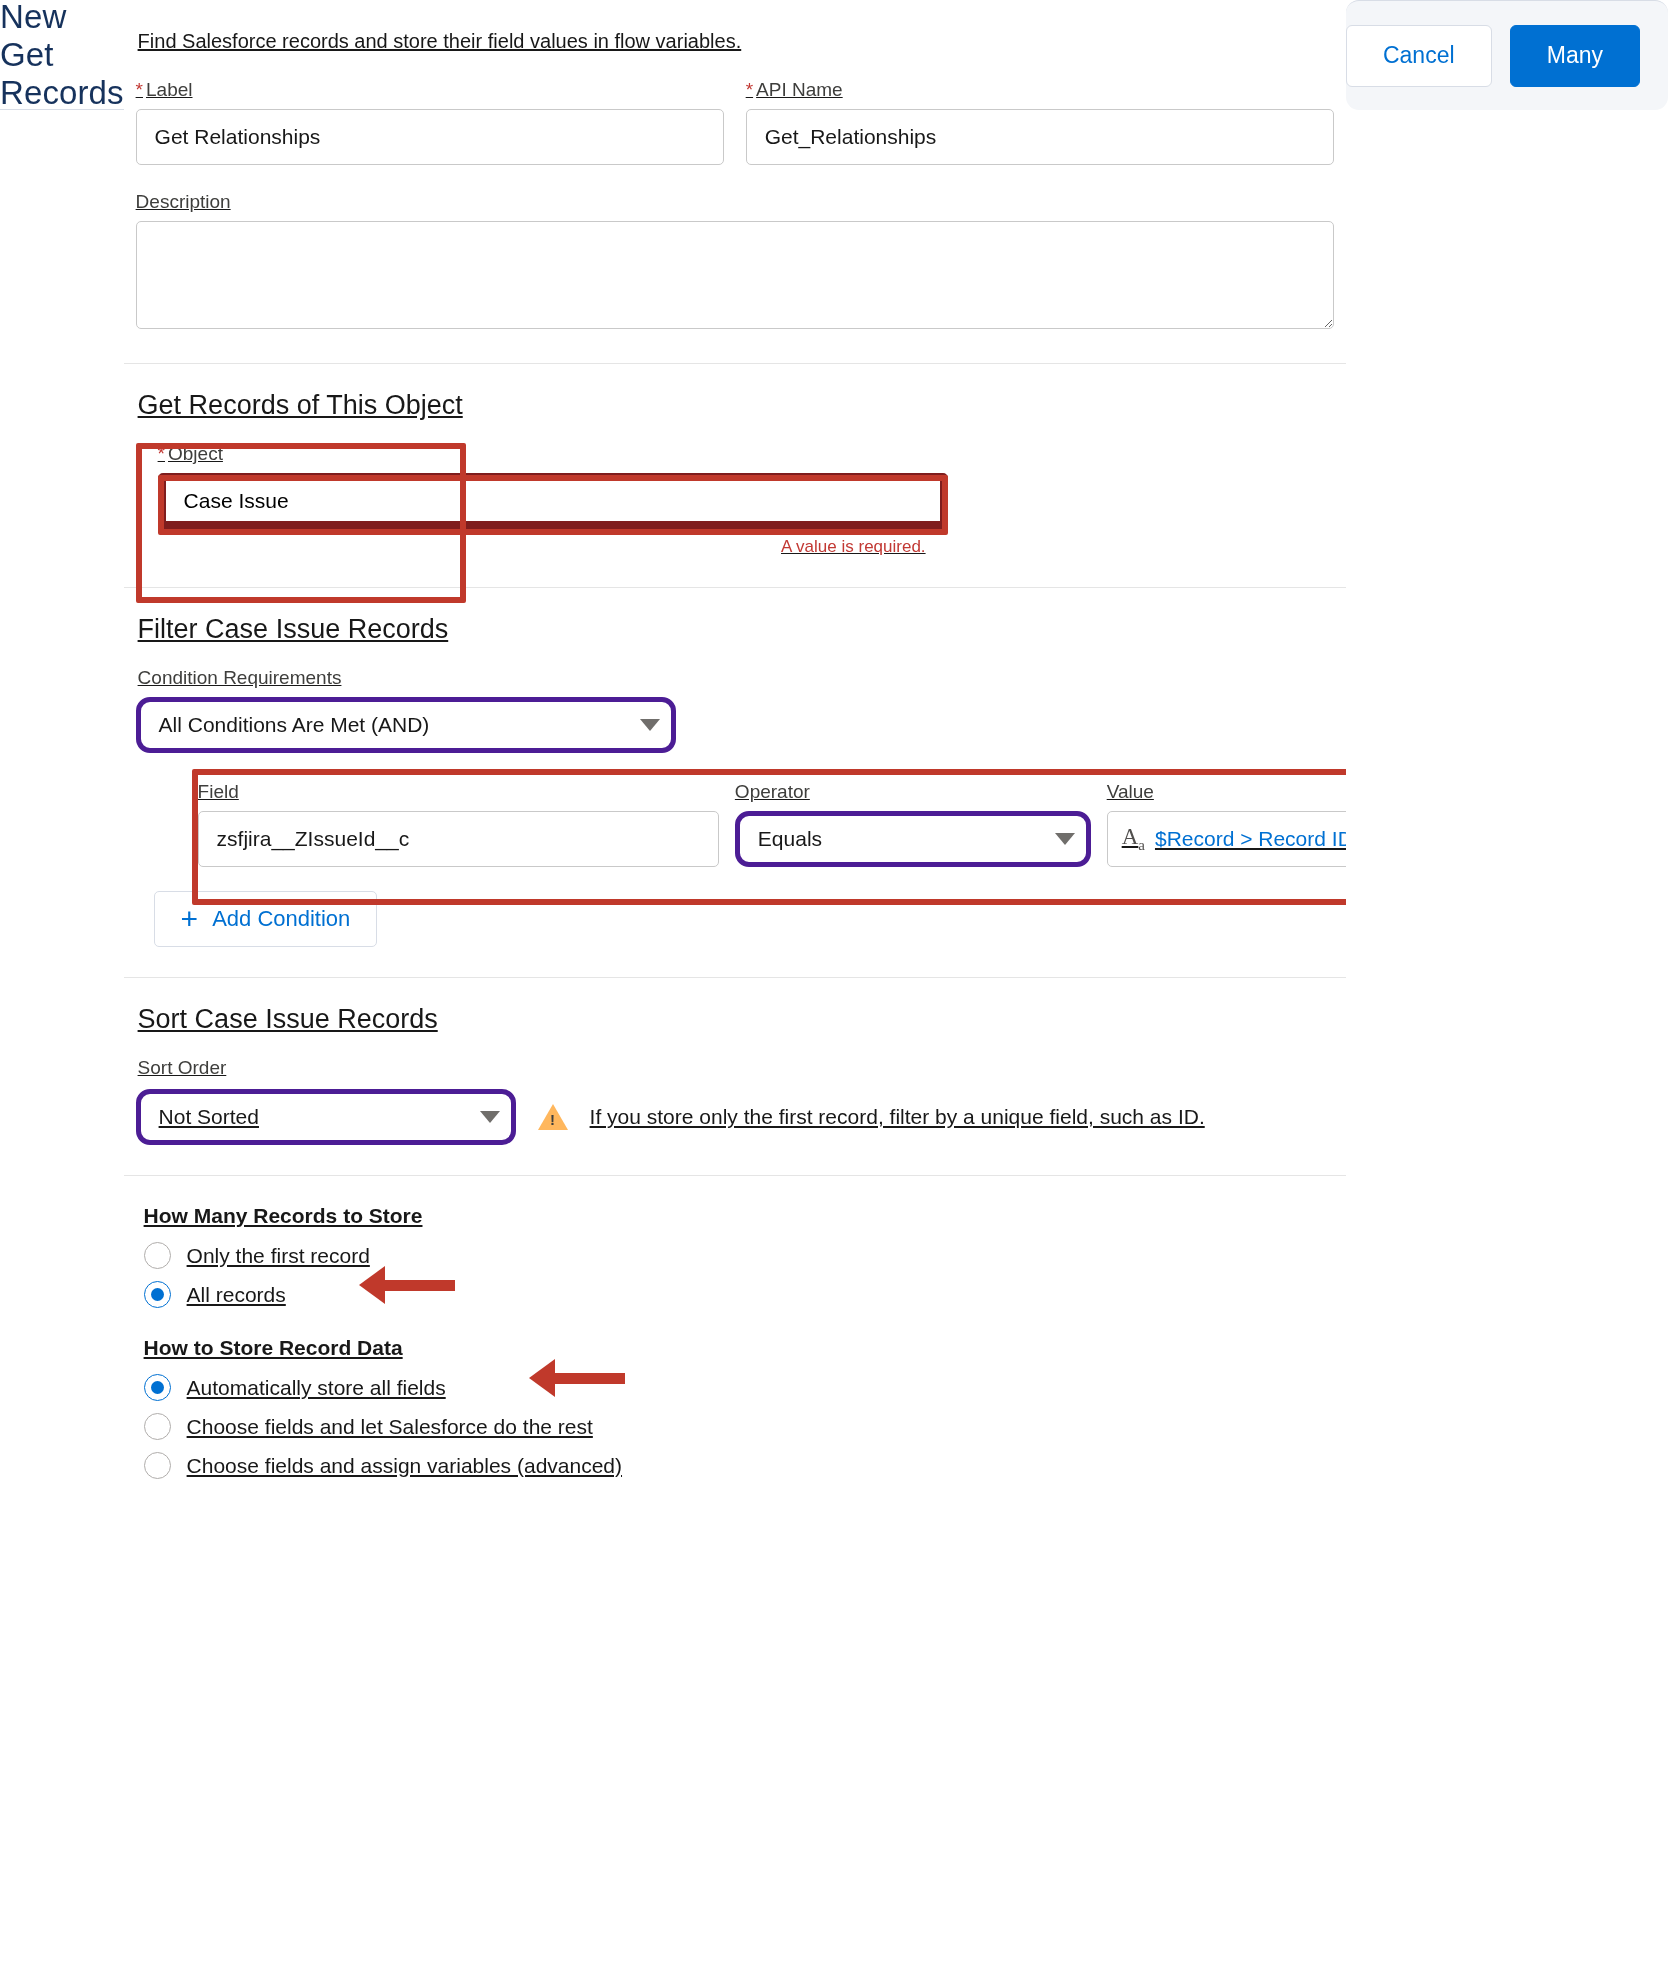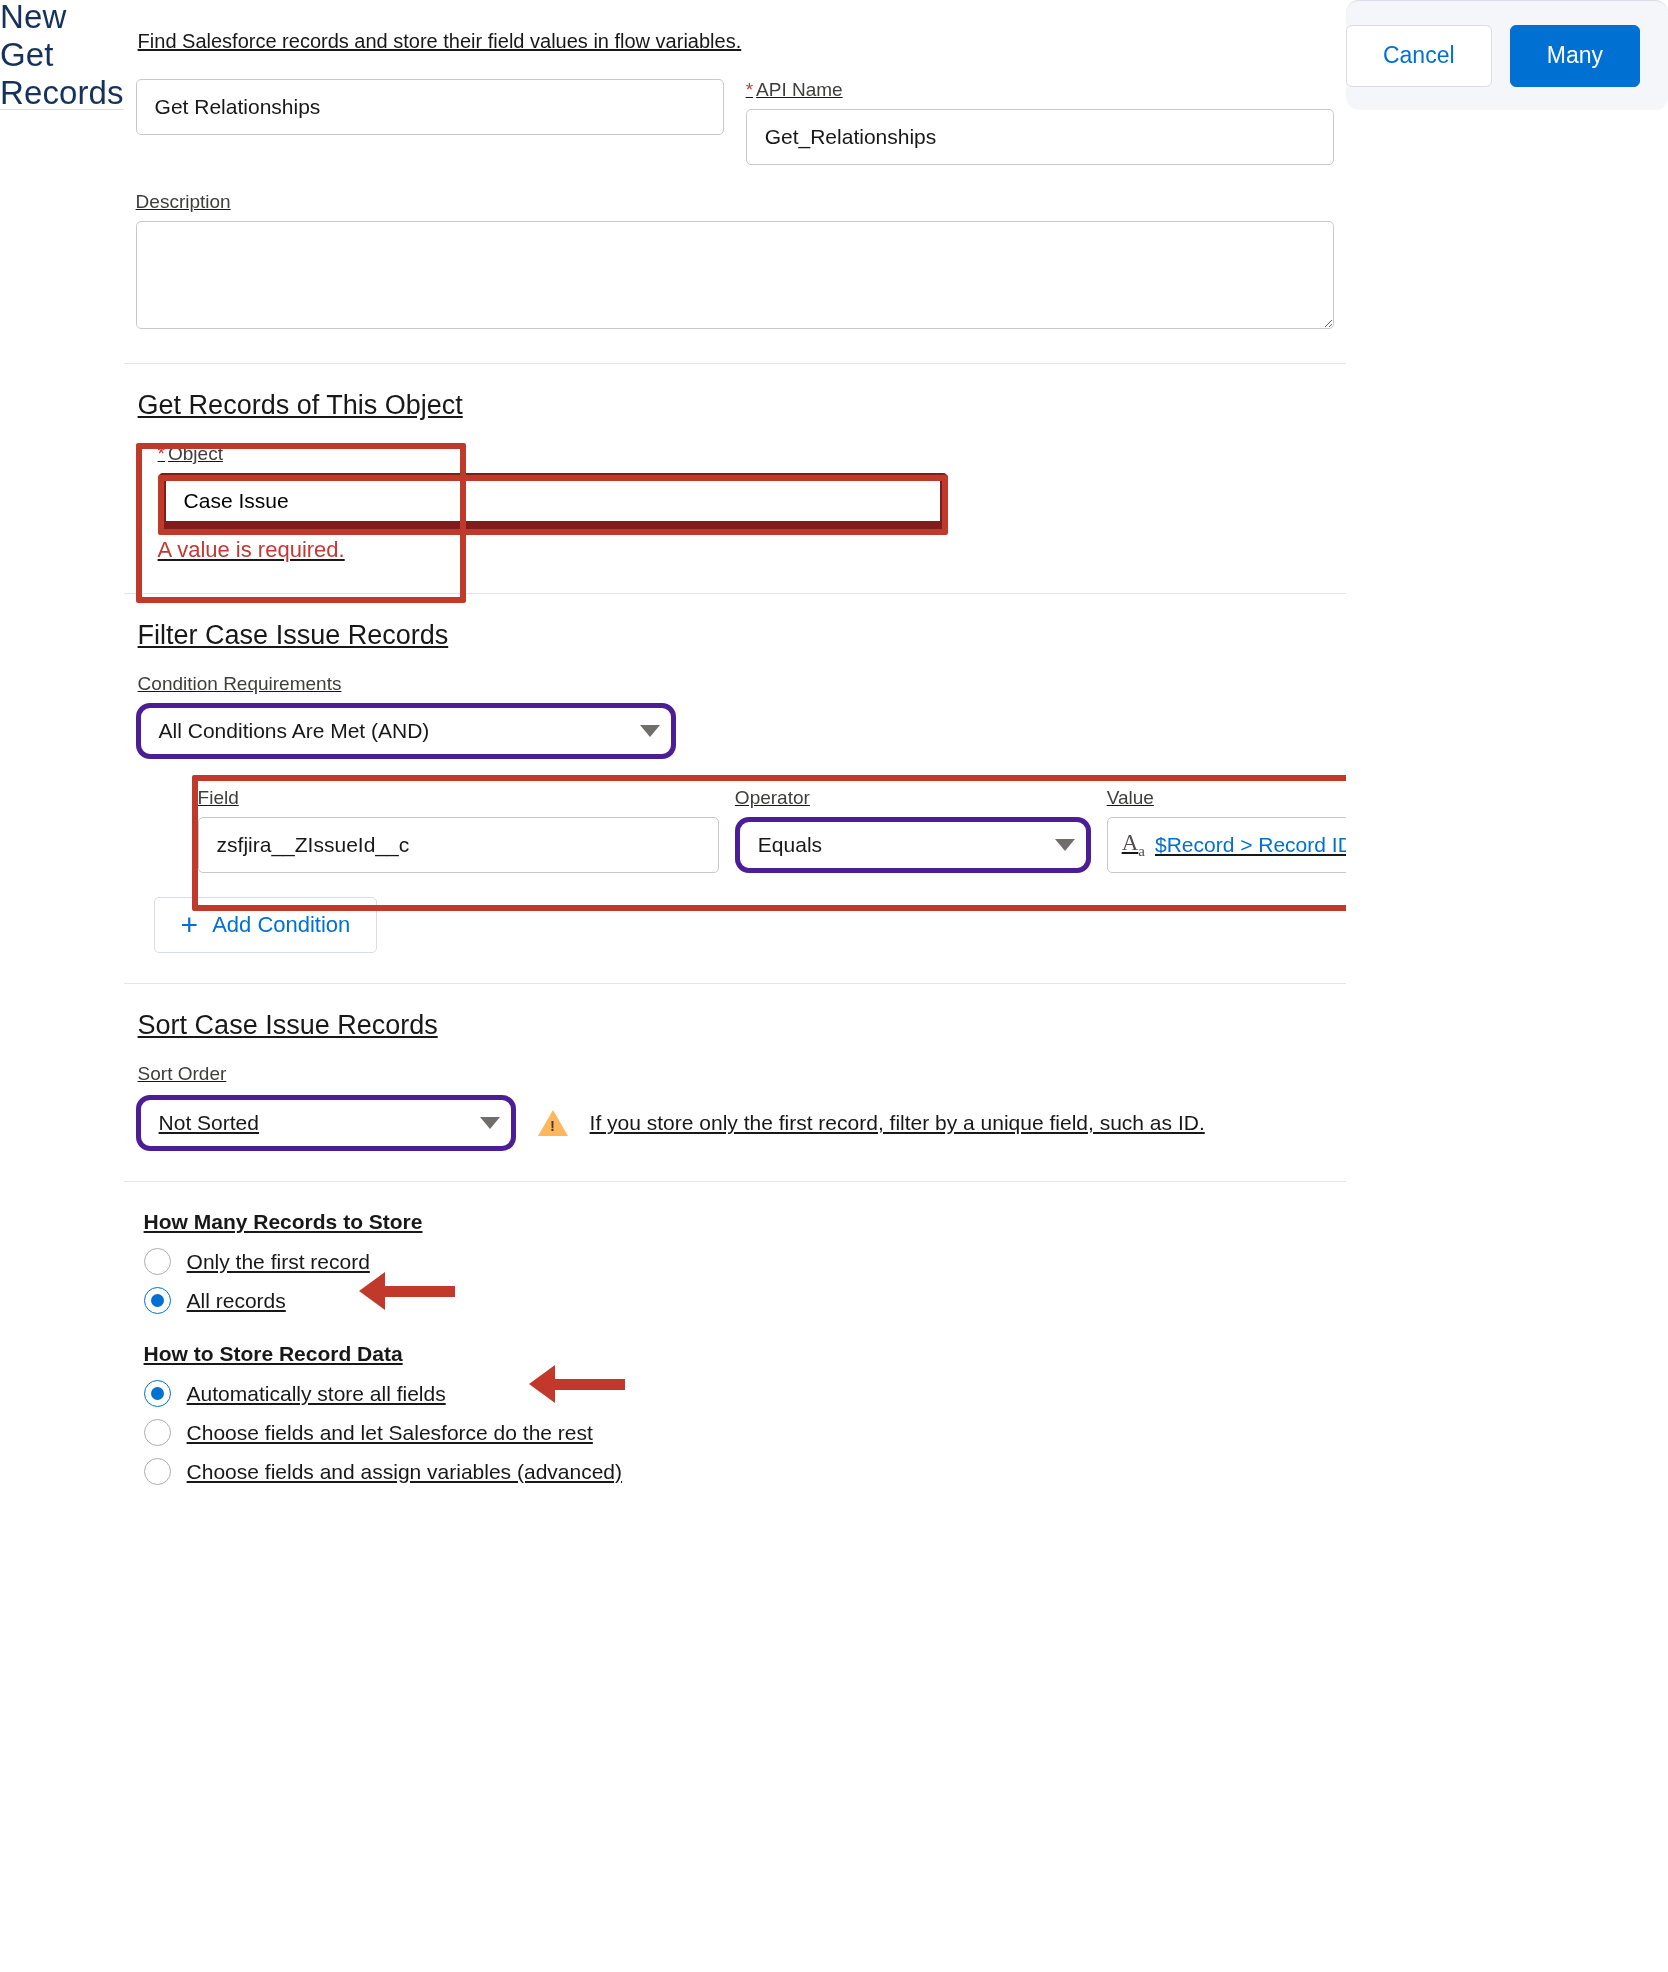--- a/index.html
+++ b/index.html
@@ -116,22 +116,23 @@
     border-radius: 5px;
     background: #ffffff;
     font-size: 21px;
     padding: 0 18px;
     margin-left: 22px;
     font-family: "Liberation Sans", sans-serif;
     outline: none;
   }
   .obj-error {
     color: #c23934;
-    font-size: 22px;
+    font-size: 17px;
     margin: 8px 0 0 22px;
+    text-align: right;
   }
   
   .annot-rect {
     position: absolute;
     border: 6px solid #c0392b;
     pointer-events: none;
     border-radius: 2px;
   }
   #annot-object {
     left: 0px;
@@ -387,20 +388,21 @@
     <div class="modal-title">New Get Records</div>
   </div>
 
   <div class="modal-body">
 
     <div class="intro">Find Salesforce records and store their field values in flow variables.</div>
 
     
     <div class="field-row">
       <div class="field-col">
+        <span class="field-label"><span class="req-star">*</span><span>Label</span></span>
         <input class="text-input" type="text" value="Get Relationships" style="">
       </div>
       <div class="field-col">
         <span class="field-label"><span class="req-star">*</span><span>API Name</span></span>
         <input class="text-input" type="text" value="Get_Relationships" style="">
       </div>
     </div>
 
     
     <div class="desc-wrap">

